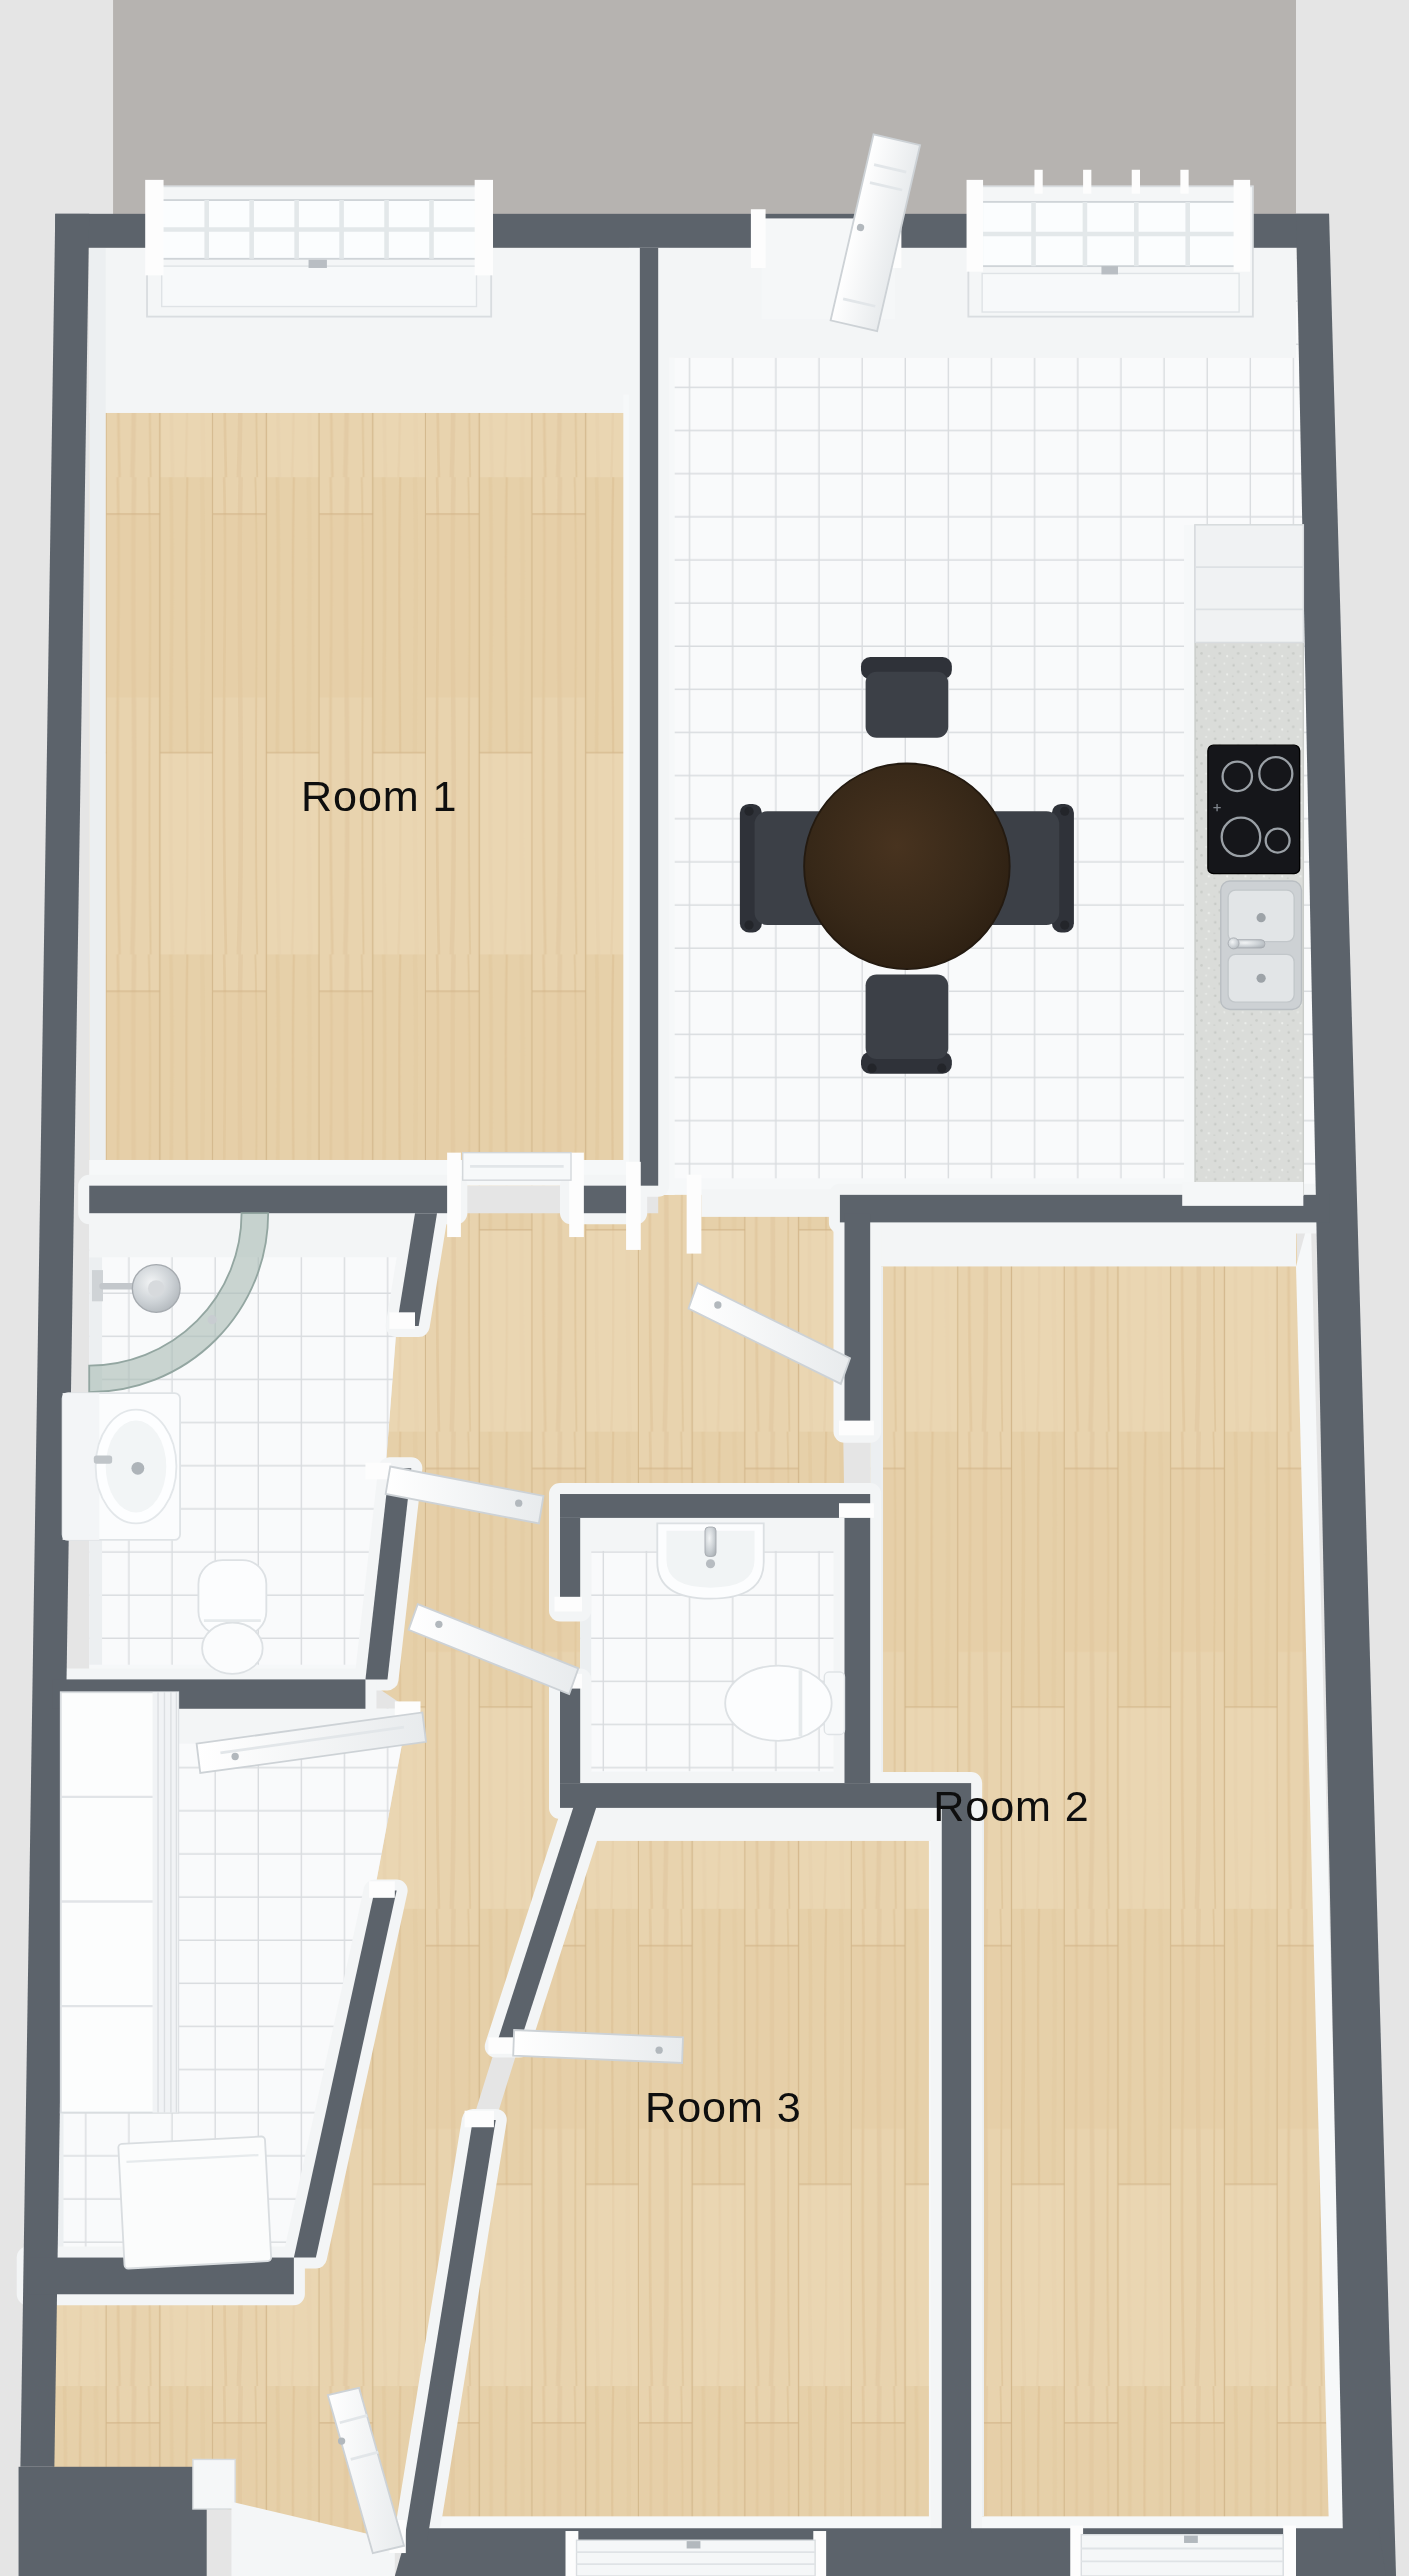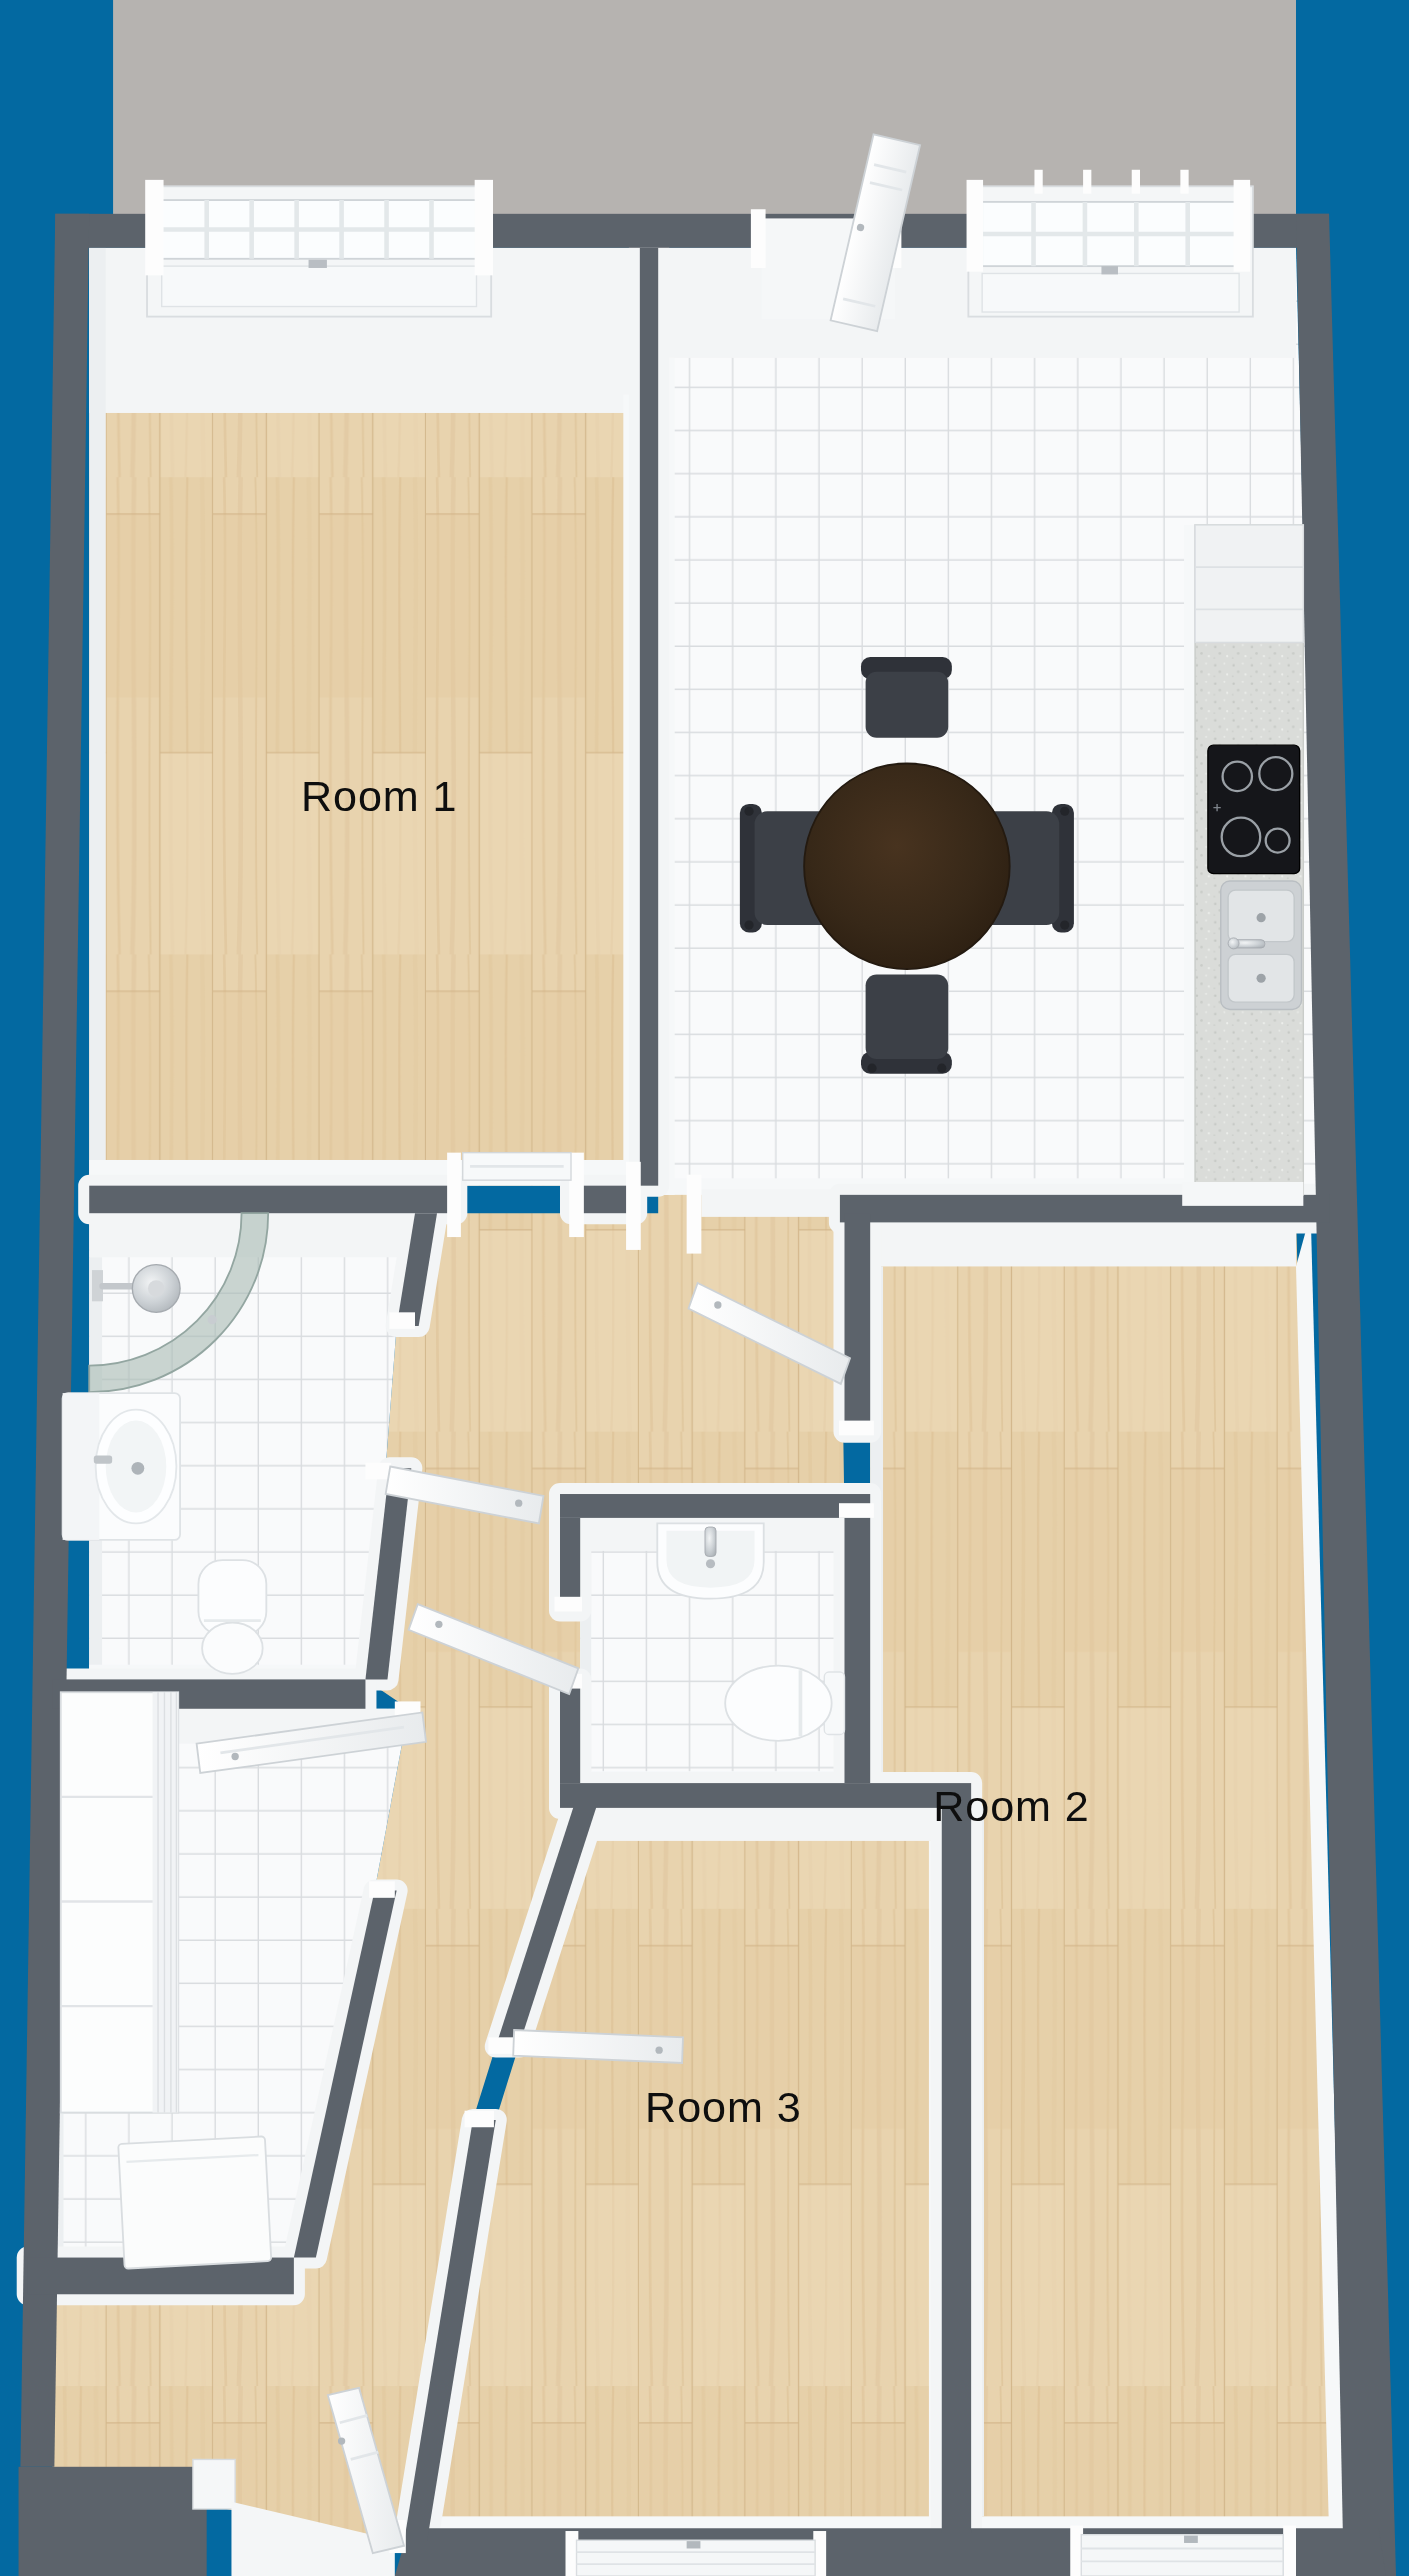--- a/index.html
+++ b/index.html
@@ -1,16 +1,16 @@
 <!DOCTYPE html>
 <html style="font-size:14.7px"><head>
 <meta charset="utf-8">
 <style>
   html,body{margin:0;padding:0;background:#ffffff;}
-  .stage{position:relative;width:1410px;height:2576px;margin:0 auto;background:#0369a1;overflow:hidden;}
+  .stage{position:relative;width:1410px;height:2576px;margin:0 auto;background:#e5e5e5;overflow:hidden;}
   .stage svg{display:block;width:100%;height:100%;}
   .room-label{font-family:"Liberation Sans",sans-serif;font-size:47px;fill:#0e0e0e;text-anchor:middle;letter-spacing:1px;}
 </style>
 </head>
 <body>
 
 <div class="stage">
 <svg viewBox="0 0 1536 2807" xmlns="http://www.w3.org/2000/svg">
   <defs>
     <pattern id="wood" width="116" height="520" patternUnits="userSpaceOnUse">

